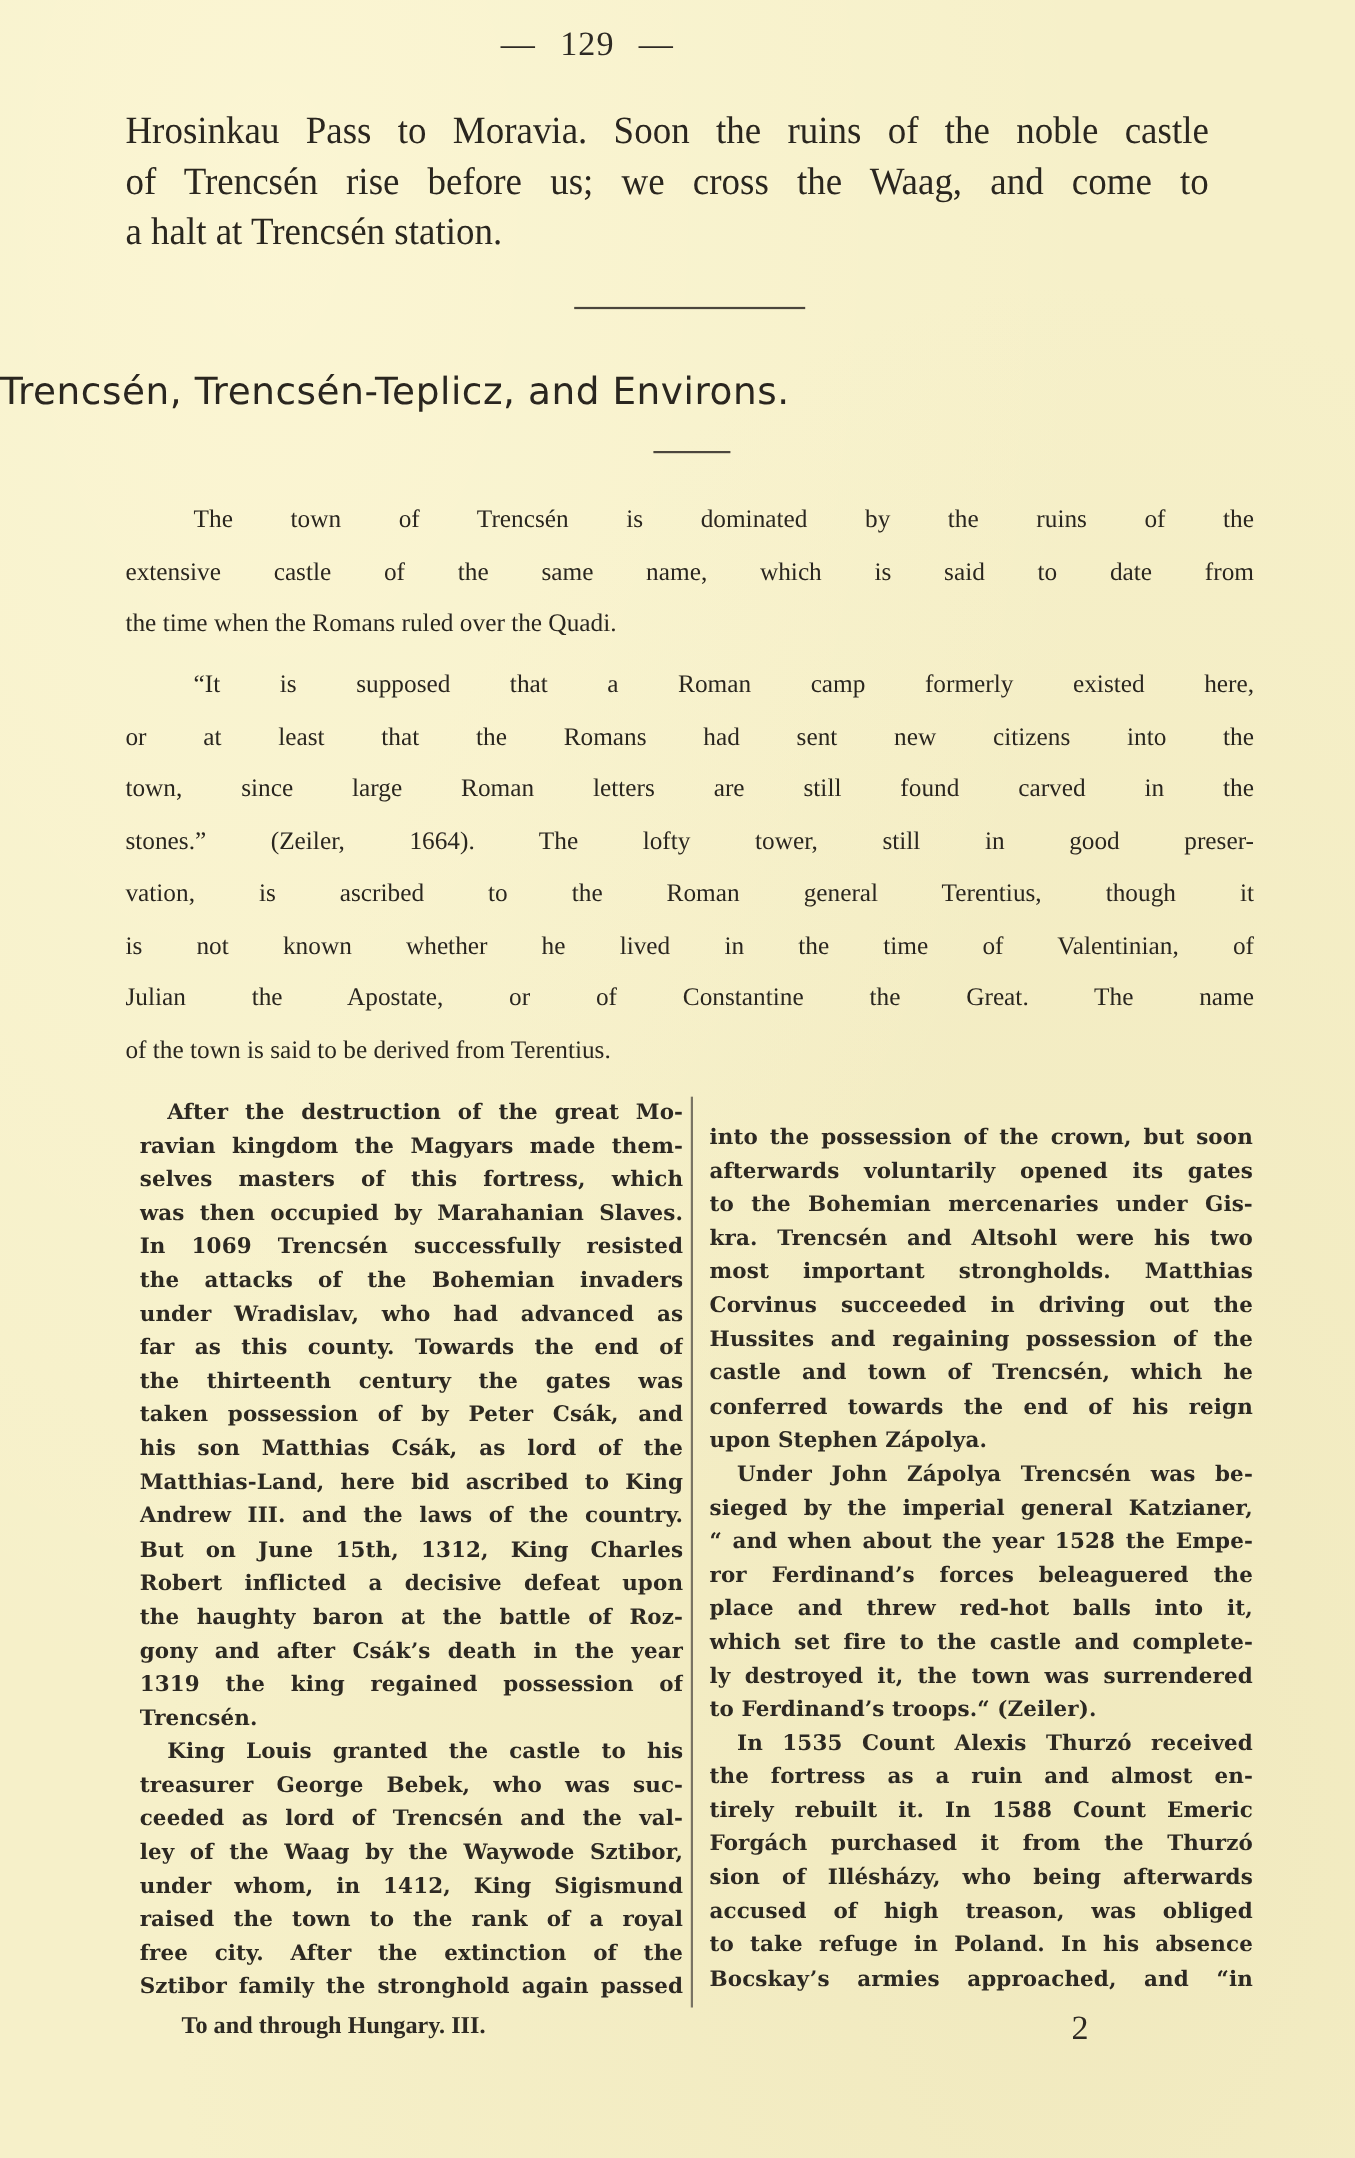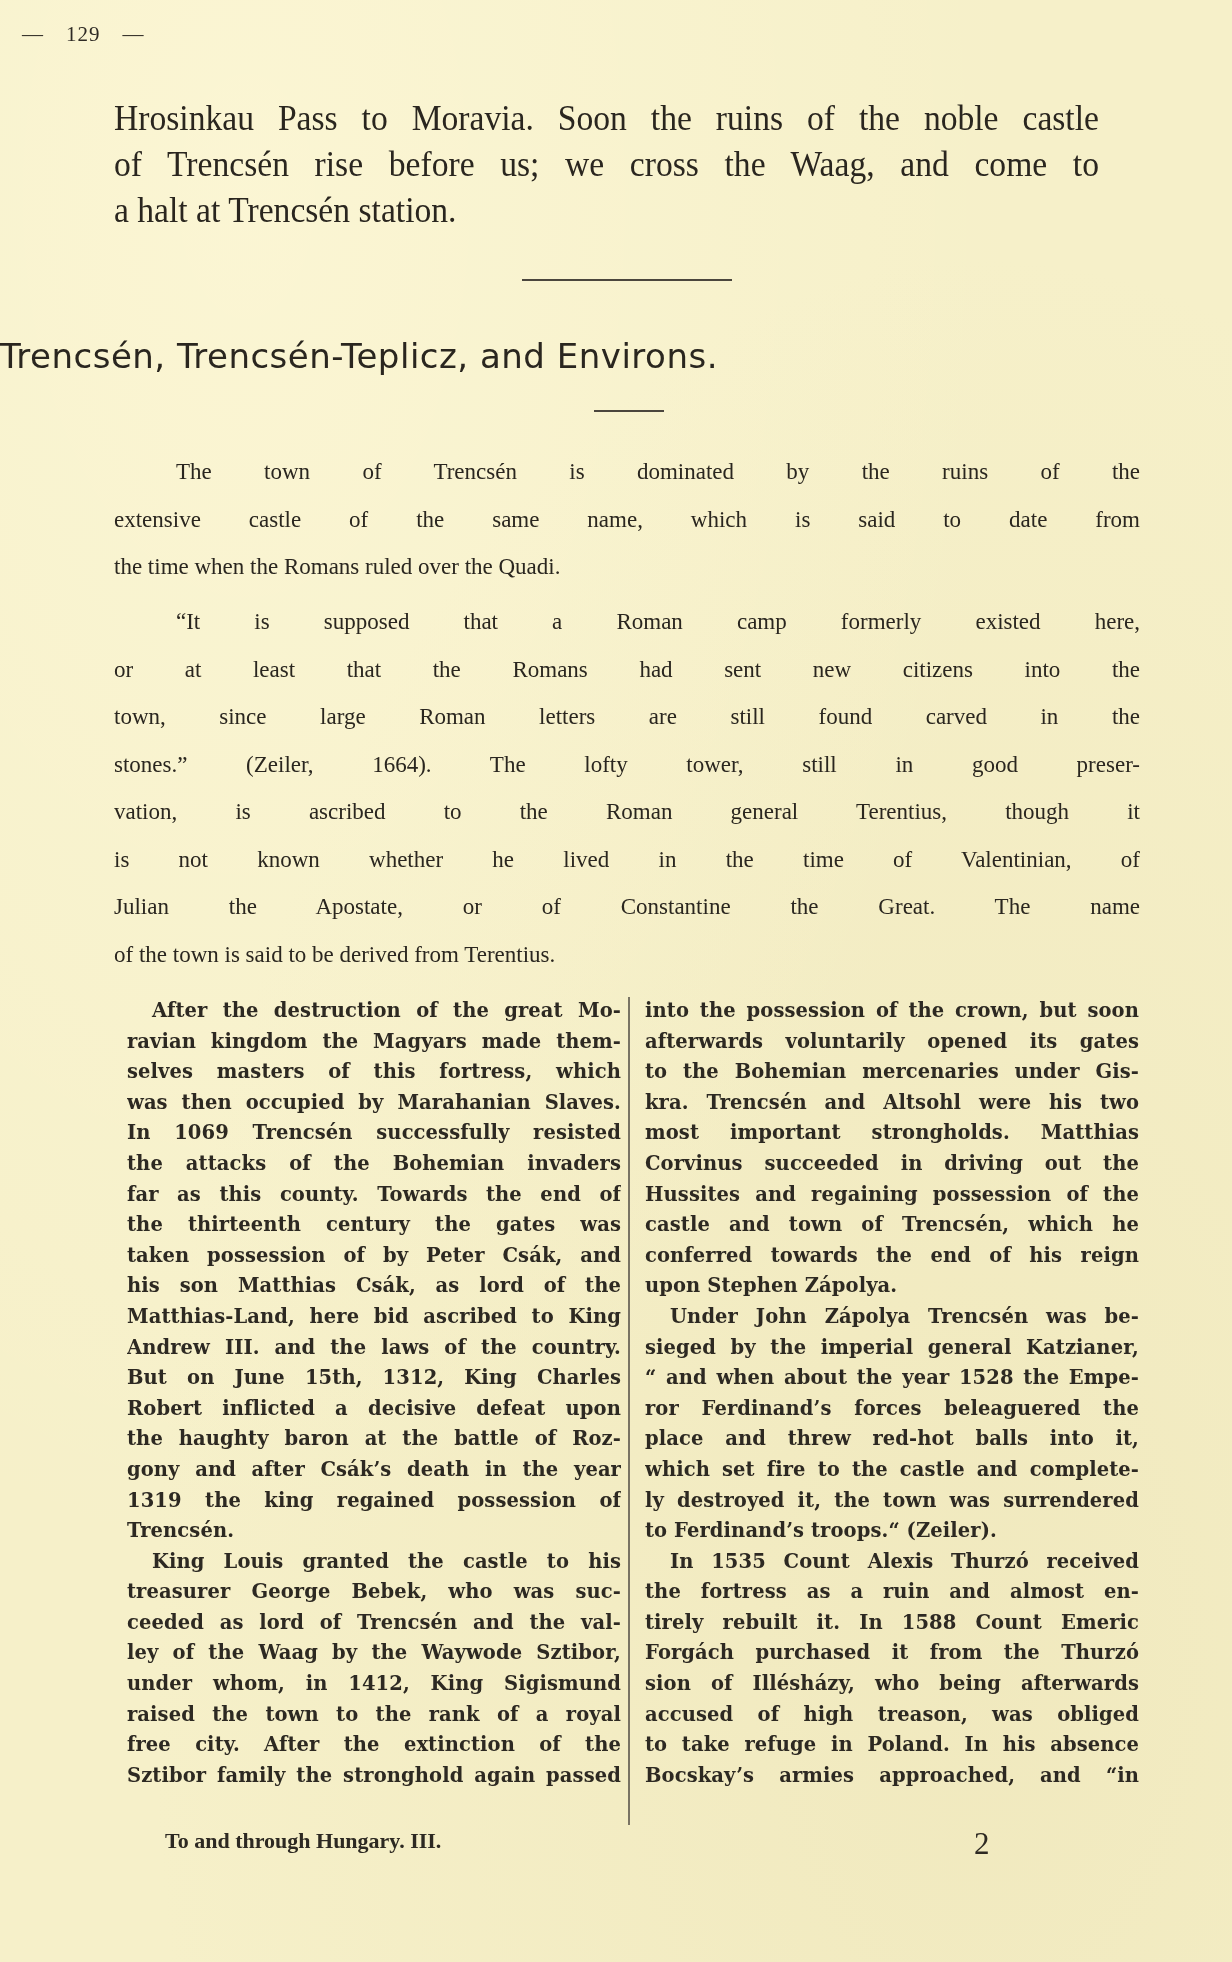--- a/index.html
+++ b/index.html
@@ -20,21 +20,22 @@
     }
     .page {
       position: absolute;
       left: 0; top: 0;
       width: 1232px; height: 1962px;
     }
     .page-number {
       position: absolute;
       top: 22px;
       left: 0; width: 1068px;
-      font-size: 21px;
+      text-align: center;
+      font-size: 31px;
       letter-spacing: 1px;
       color: #2e2a24;
     }
     .page-number .dash { padding: 0 22px; }
 
     .lead-text {
       position: absolute;
       left: 114px;
       width: 1026px;
       font-size: 35px;
@@ -84,21 +85,21 @@
       position: absolute;
       top: 996px;
       font-family: "DejaVu Serif", "Liberation Serif", serif;
       font-size: 19.5px;
       line-height: 30.6px;
       color: #2d2922;
       font-weight: bold;
       letter-spacing: 0.1px;
     }
     .col-left { left: 114px; width: 494px; margin-left: 13px; }
-    .col-right { left: 645px; width: 494px; }
+    .col-right { left: 645px; width: 494px; margin-top: 23px; }
     .col .line {
       display: block;
       white-space: nowrap;
       text-align: justify;
       text-align-last: justify;
       overflow: hidden;
     }
     .col .line.last { text-align-last: left; }
     .col .line.indent { padding-left: 25px; }
 
@@ -167,20 +168,21 @@
   </div>
 
   <div class="col col-left">
     <div>
       <span class="line indent">After the destruction of the great Mo-</span>
       <span class="line">ravian kingdom the Magyars made them-</span>
       <span class="line">selves masters of this fortress, which</span>
       <span class="line">was then occupied by Marahanian Slaves.</span>
       <span class="line">In 1069 Trencsén successfully resisted</span>
       <span class="line">the attacks of the Bohemian invaders</span>
+      <span class="line">under Wradislav, who had advanced as</span>
       <span class="line">far as this county.  Towards the end of</span>
       <span class="line">the thirteenth century the gates was</span>
       <span class="line">taken possession of by Peter Csák, and</span>
       <span class="line">his son Matthias Csák, as lord of the</span>
       <span class="line">Matthias-Land, here bid ascribed to King</span>
       <span class="line">Andrew III. and the laws of the country.</span>
       <span class="line">But on June 15th, 1312, King Charles</span>
       <span class="line">Robert inflicted a decisive defeat upon</span>
       <span class="line">the haughty baron at the battle of Roz-</span>
       <span class="line">gony and after Csák’s death in the year</span>

